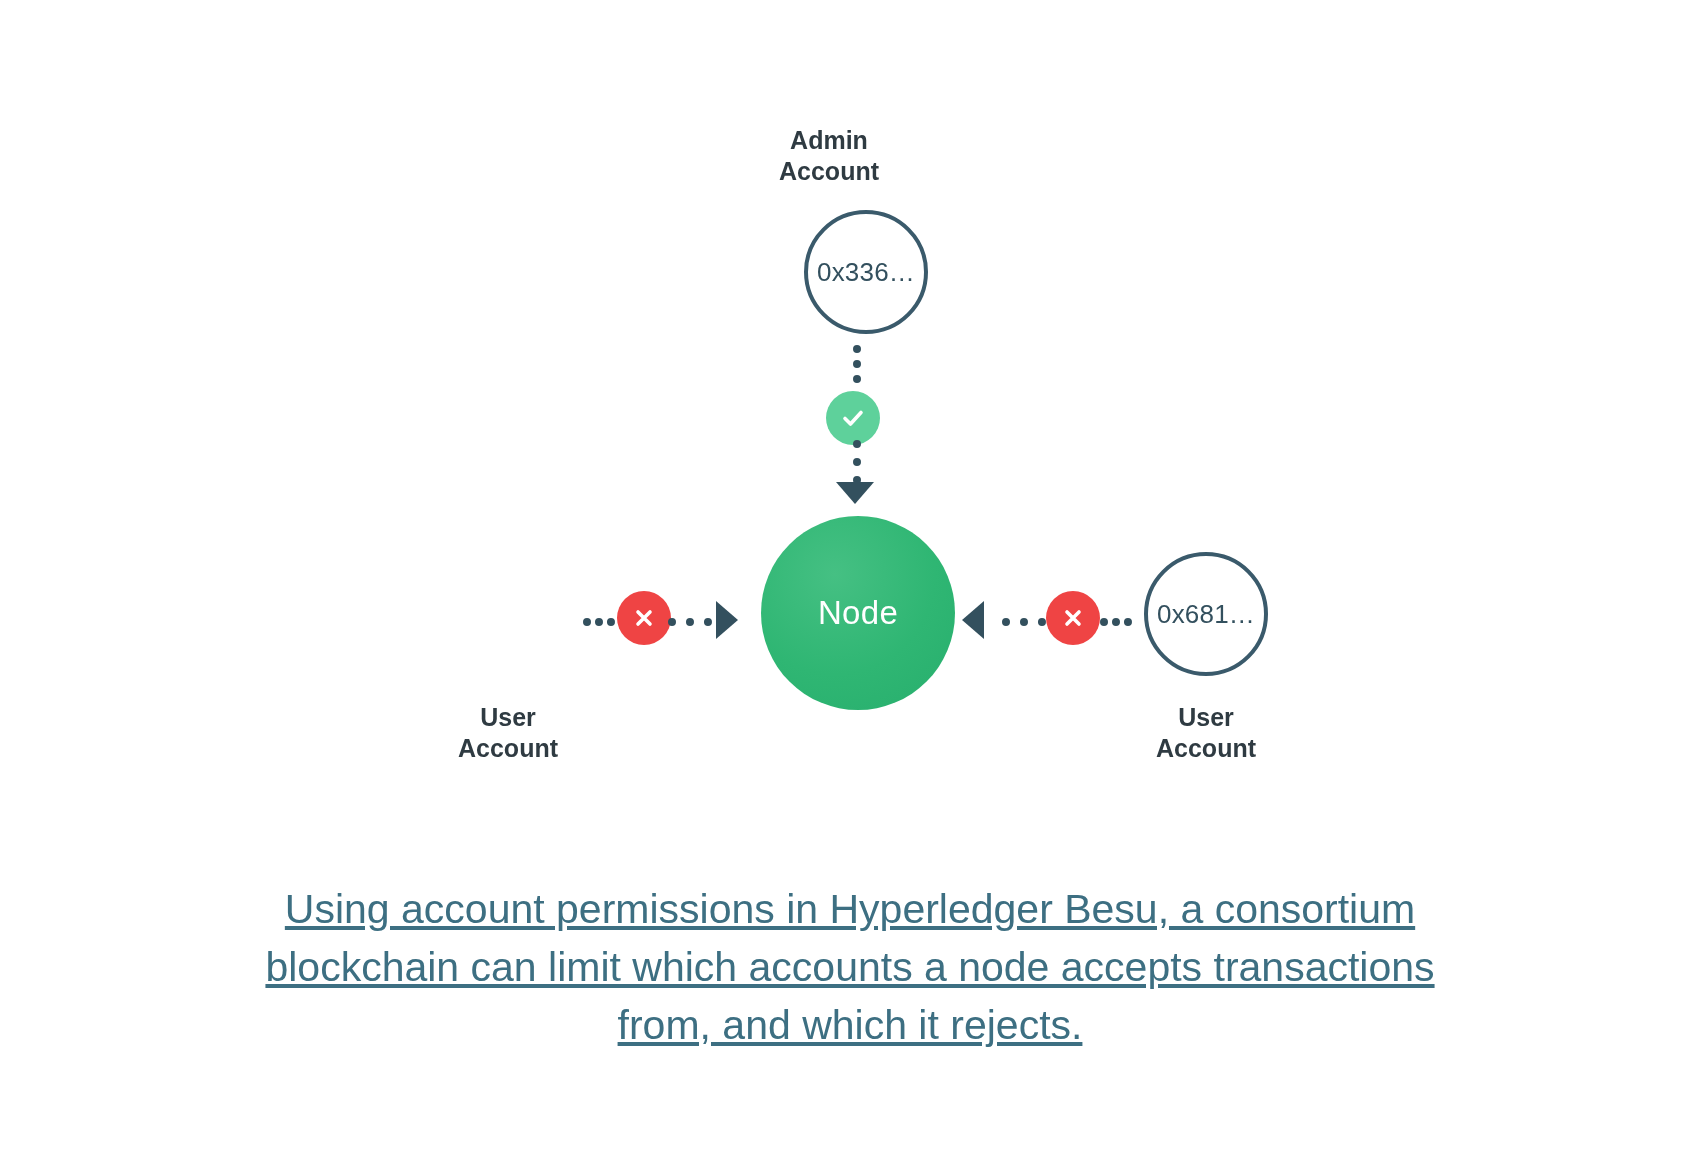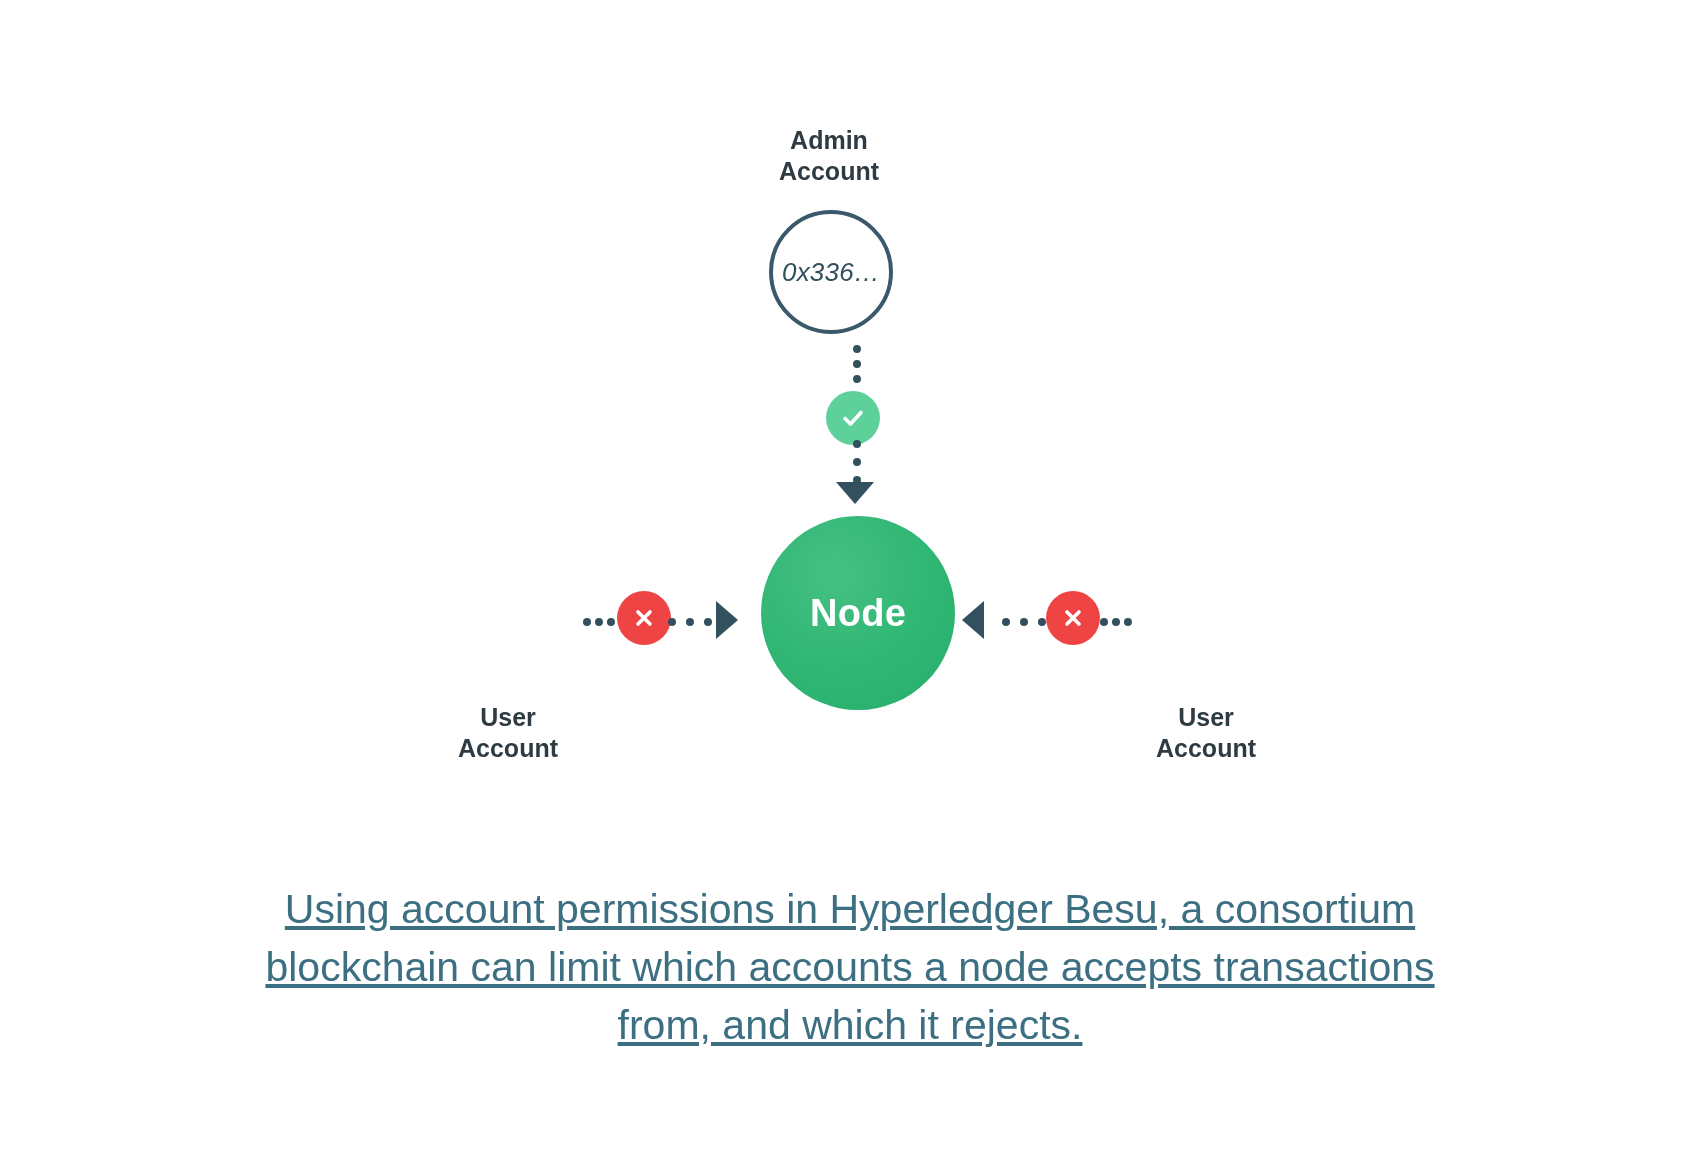--- a/index.html
+++ b/index.html
@@ -40,25 +40,24 @@
   }
   .account-circle .addr {
     color: #33505e;
     font-size: 26px;
     font-weight: 400;
     letter-spacing: 0.2px;
     line-height: 1;
   }
 
   #admin-account-circle {
-    left: 769px;
+    left: 804px;
     top: 210px;
     width: 124px;
     height: 124px;
-    font-style: italic;
   }
   #user-account-left-circle {
     left: 446px;
     top: 552px;
     width: 124px;
     height: 124px;
   }
   #user-account-right-circle {
     left: 1144px;
     top: 552px;
@@ -68,22 +67,22 @@
 
   #node-circle {
     left: 761px;
     top: 516px;
     width: 194px;
     height: 194px;
     background: radial-gradient(circle at 38% 30%, #45c083 0%, #2fb673 55%, #27ae6d 100%);
   }
   #node-circle .node-label {
     color: #ffffff;
-    font-size: 38px;
-    font-weight: bold;
+    font-size: 33px;
+    font-weight: normal;
     letter-spacing: 0.3px;
   }
 
   
   .circle-caption {
     position: absolute;
     color: #2f3b42;
     font-size: 25px;
     font-weight: bold;
     line-height: 1.22;
@@ -262,20 +261,23 @@
   </div>
 
   <div id="right-arrow-head" class="arrow"></div>
   <div id="right-link-a" class="dotted-h"></div>
   <div id="deny-badge-right" class="badge">
     <svg width="28" height="28" viewBox="0 0 28 28" aria-hidden="true">
       <path d="M8 8 L20 20 M20 8 L8 20" fill="none" stroke="#ffffff" stroke-width="3.6" stroke-linecap="round"></path>
     </svg>
   </div>
   <div id="right-link-b" class="dotted-h"></div>
+  <div id="user-account-right-circle" class="node-circle account-circle">
+    <span class="addr">0x681…</span>
+  </div>
   <div id="user-account-right-caption" class="circle-caption">
     <div>User</div>
     <div>Account</div>
   </div>
 
 </div>
 
 <div id="diagram-caption">Using account permissions in Hyperledger Besu, a consortium blockchain can limit which accounts a node accepts transactions from, and which it rejects.</div>
 
 </body></html>

